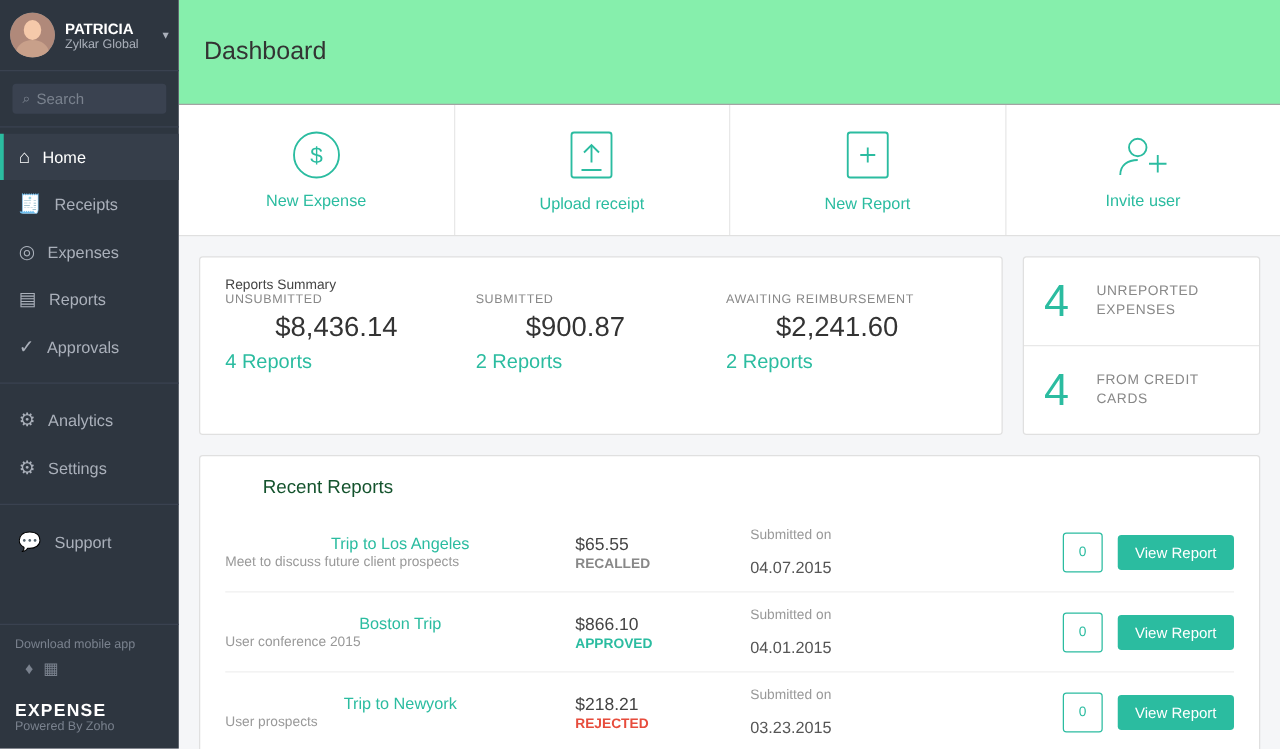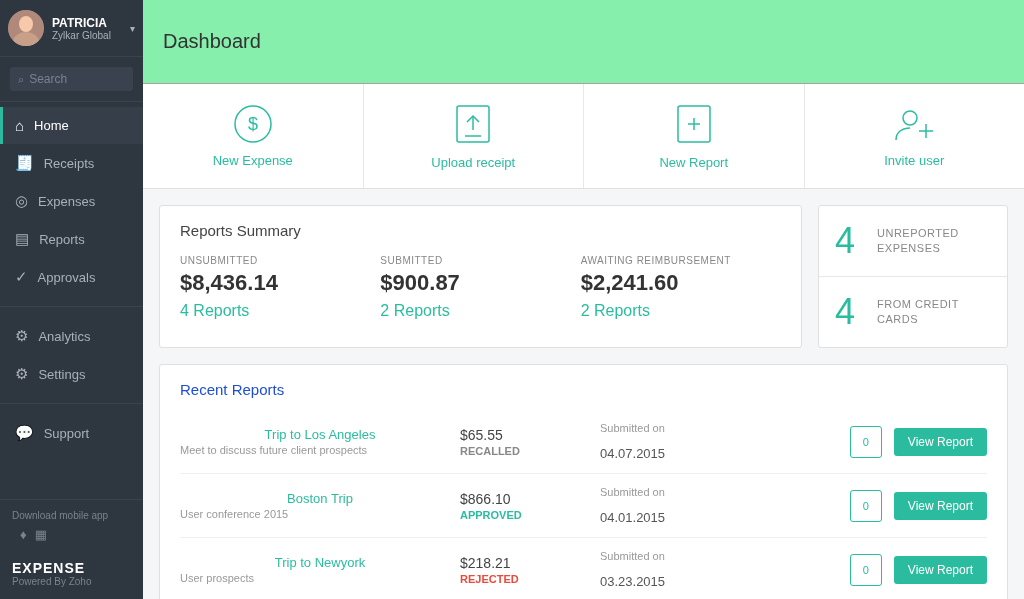--- a/index.html
+++ b/index.html
@@ -126,25 +126,25 @@
     
     .summary-row { display: flex; gap: 16px; }
 
     .reports-summary {
       flex: 1;
       background: #fff;
       border: 1px solid #e0e0e0;
       border-radius: 3px;
       padding: 16px 20px;
     }
-    .reports-summary h2 { font-size: 15px; font-weight: 500; color: #444; margin-bottom: 16px; }
+    .reports-summary h2 { font-size: 11px; font-weight: 500; color: #444; }
     .summary-stats { display: flex; gap: 0; }
     .summary-stat { flex: 1; padding-right: 20px; }
     .stat-label { font-size: 10px; color: #888; letter-spacing: 0.5px; margin-bottom: 4px; text-transform: uppercase; }
-    .stat-value { font-size: 22px; color: #333; font-weight: 700; margin-bottom: 6px; }
+    .stat-value { font-size: 22px; color: #333; font-weight: 400; margin-bottom: 6px; margin-left: 40px; }
     .stat-link { color: #2bbca0; font-size: 16px; cursor: pointer; text-decoration: none; }
 
     .side-stats {
       width: 190px;
       background: #fff;
       border: 1px solid #e0e0e0;
       border-radius: 3px;
       display: flex;
       flex-direction: column;
     }
@@ -159,21 +159,21 @@
     .side-stat-number { font-size: 36px; color: #2bbca0; font-weight: 300; margin-right: 12px; min-width: 30px; }
     .side-stat-desc { font-size: 11px; color: #888; text-transform: uppercase; letter-spacing: 0.5px; line-height: 1.4; }
 
     
     .recent-reports {
       background: #fff;
       border: 1px solid #e0e0e0;
       border-radius: 3px;
       padding: 16px 20px;
     }
-    .recent-reports h2 { font-size: 15px; font-weight: 500; color: #1d4ed8; margin-bottom: 12px; }
+    .recent-reports h2 { font-size: 15px; font-weight: 500; color: #14532d; margin-bottom: 12px; margin-left: 30px; }
 
     .report-row {
       display: flex;
       align-items: center;
       padding: 12px 0;
       border-bottom: 1px solid #f0f0f0;
     }
     .report-row:last-of-type { border-bottom: none; }
 
     .report-info { flex: 0 0 280px; }

